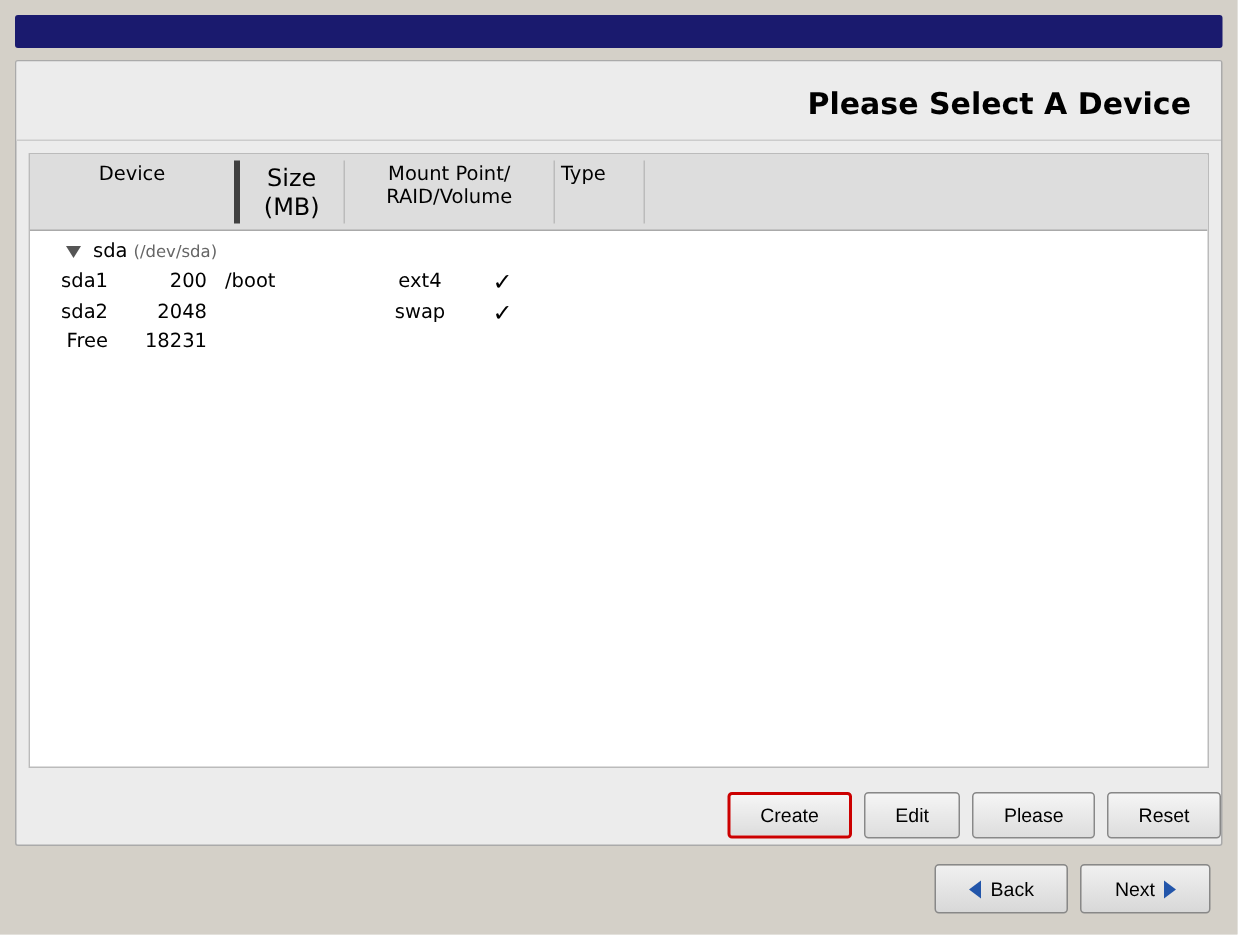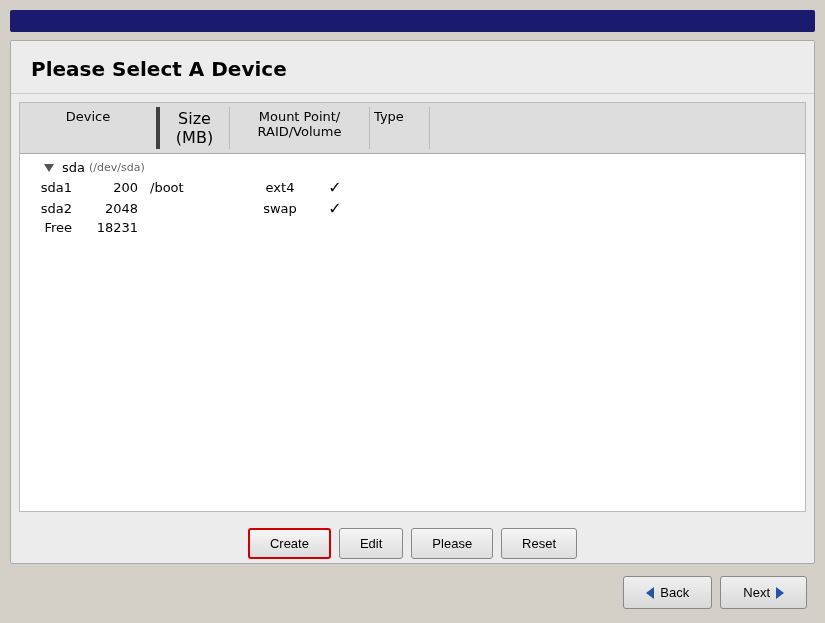--- a/index.html
+++ b/index.html
@@ -36,21 +36,21 @@
       flex-direction: column;
     }
     .panel-title-area {
       padding: 16px 20px 12px;
       border-bottom: 1px solid #ccc;
       background: #ececec;
     }
     .panel-title {
       font-size: 20px;
       font-weight: bold;
-      text-align: left;
+      text-align: right;
       color: #000;
     }
     .table-area {
       flex: 1;
       background: #fff;
       margin: 8px;
       border: 1px solid #bbb;
       overflow: hidden;
       display: flex;
       flex-direction: column;
@@ -150,21 +150,21 @@
       display: inline-block;
       width: 0;
       height: 0;
       border-left: 5px solid transparent;
       border-right: 5px solid transparent;
       border-top: 8px solid #555;
       margin-right: 4px;
     }
     .bottom-buttons {
       display: flex;
-      justify-content: center;
+      justify-content: flex-end;
       gap: 8px;
       padding: 8px 0 4px;
     }
     .btn {
       padding: 6px 20px;
       border: 1px solid #888;
       background: linear-gradient(to bottom, #f5f5f5, #ddd);
       border-radius: 3px;
       cursor: pointer;
       font-size: 13px;

